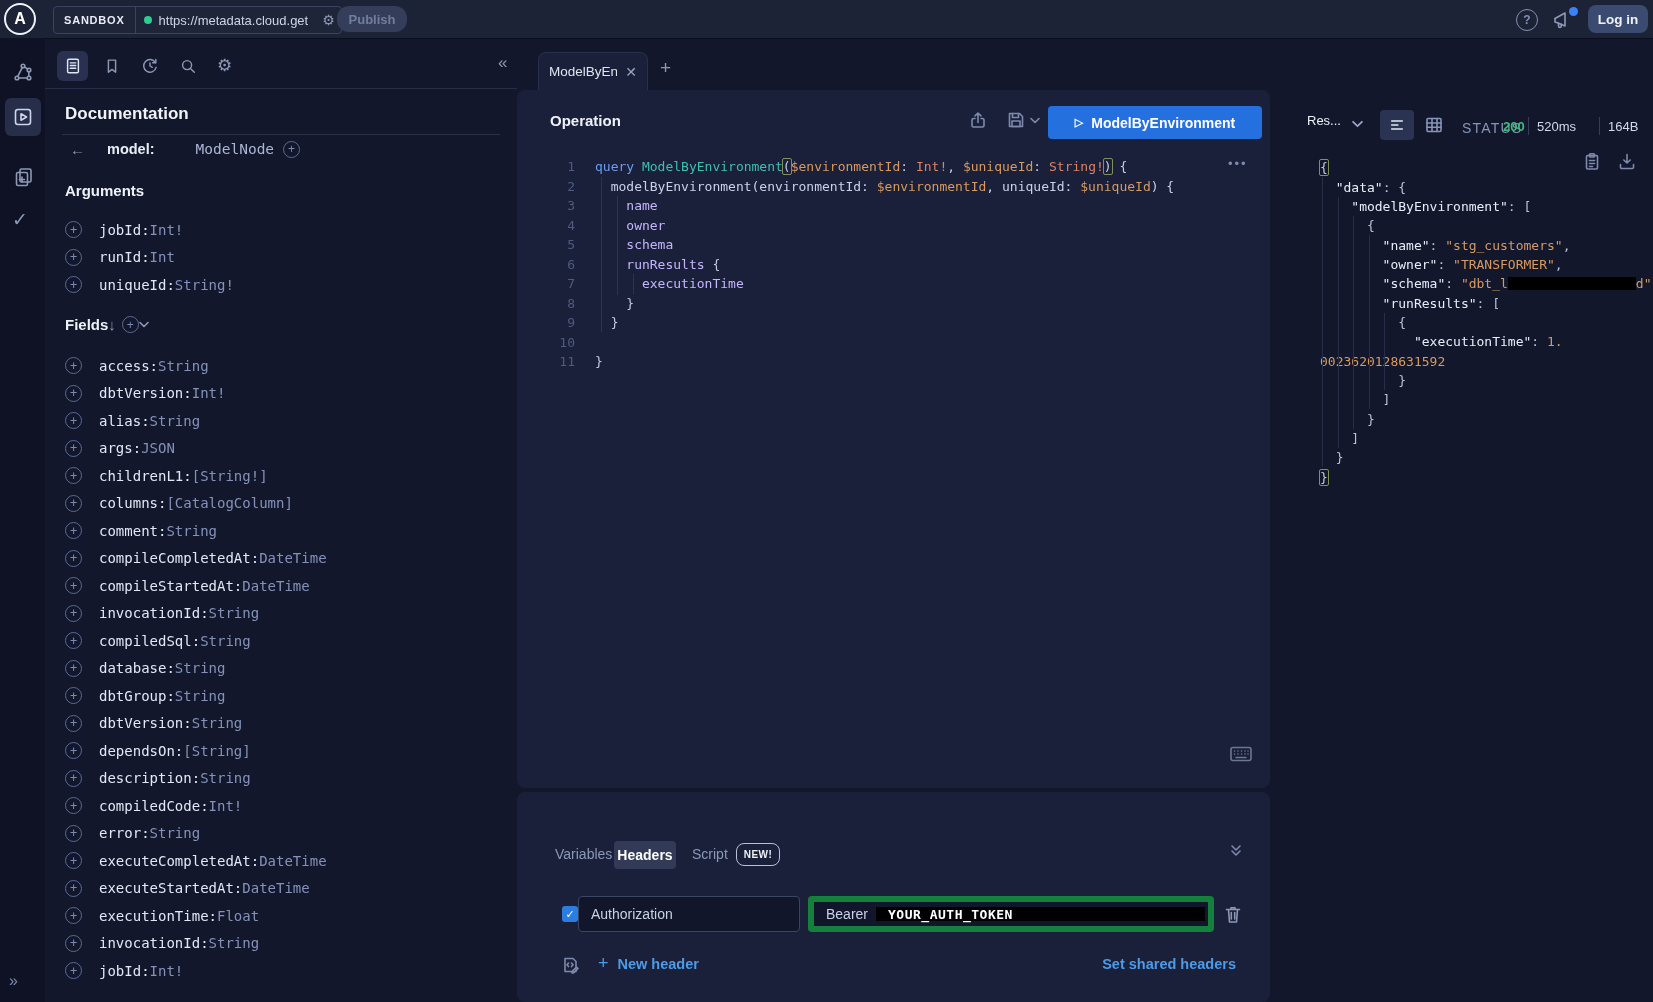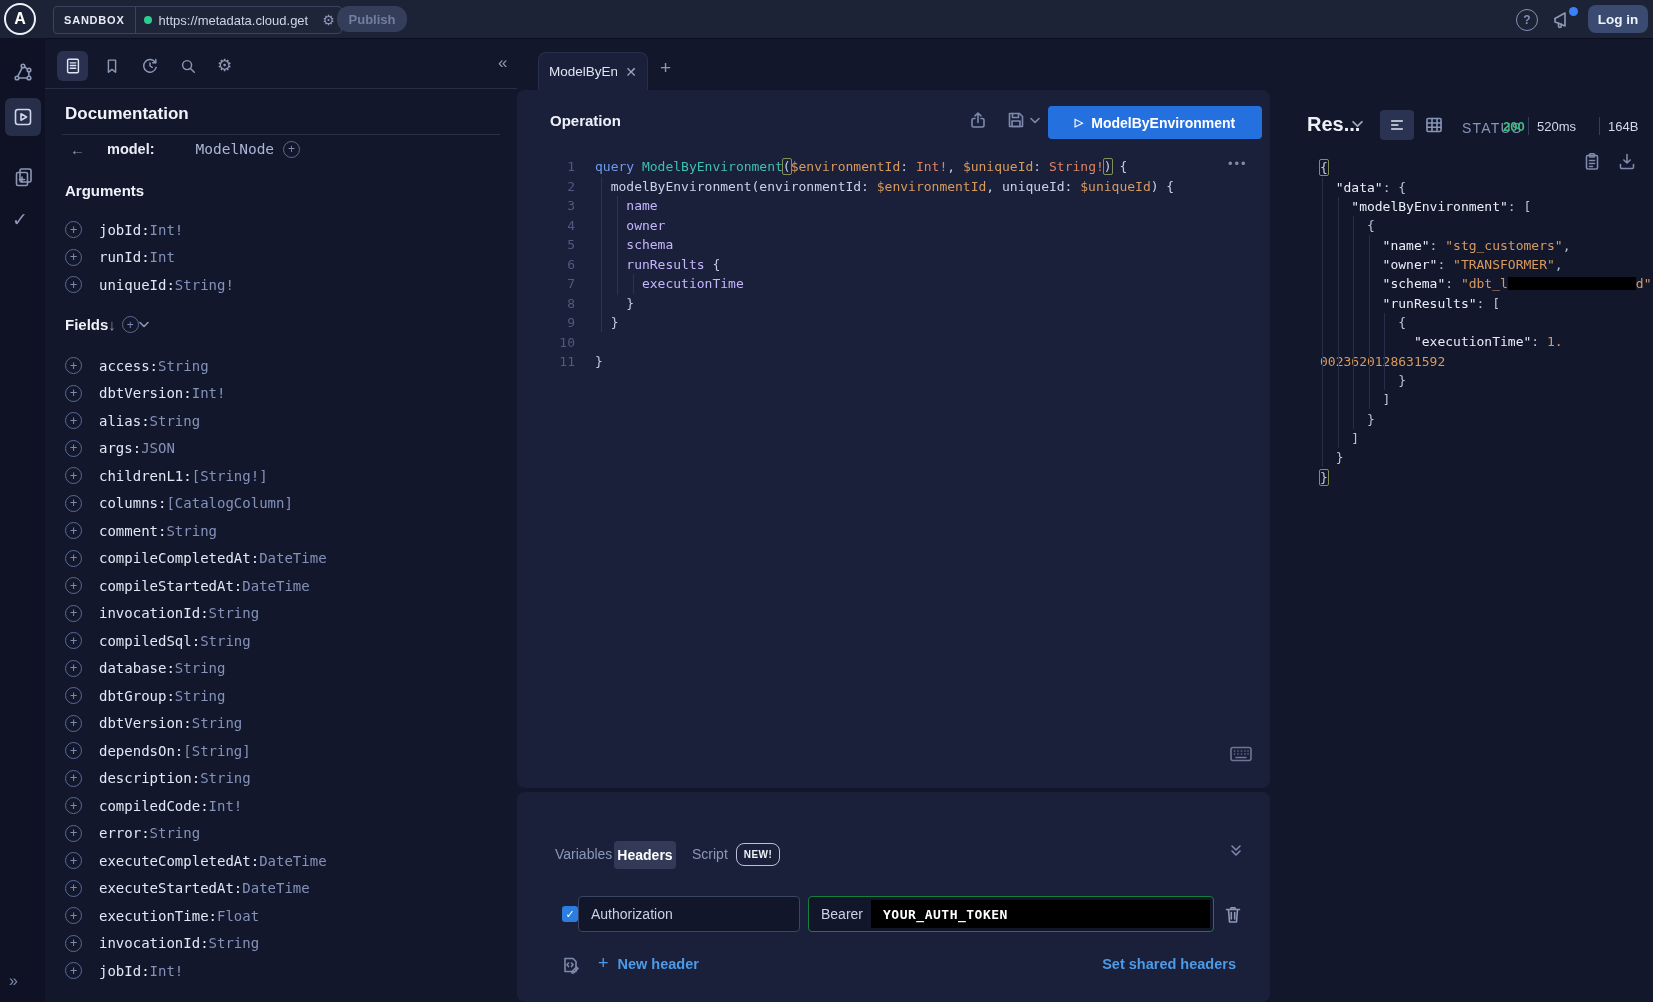--- a/index.html
+++ b/index.html
@@ -72,29 +72,29 @@
   
   .bot-card{position:absolute;left:517px;top:792px;width:753px;height:210px;background:#1a2039;border-radius:8px;}
   .btab{font-size:14px;color:#8b98b8;}
   .btab-active{background:#323a58;border-radius:4px;color:#fff;font-weight:bold;display:flex;align-items:center;justify-content:center;}
   .newbadge{border:1px solid #b8c1d8;border-radius:8px;color:#eef1f8;font-size:10px;font-weight:bold;letter-spacing:.5px;
             display:flex;align-items:center;justify-content:center;}
   .cbx{position:absolute;width:16px;height:16px;background:#2b7de0;border-radius:3px;color:#fff;font-size:11px;
        display:flex;align-items:center;justify-content:center;}
   .hinput{position:absolute;height:36px;background:#11162b;border:1px solid #3a4463;border-radius:4px;box-sizing:border-box;
           color:#c9d1e6;font-size:14px;font-family:"Liberation Sans",sans-serif;padding:0 12px;outline:none;}
-  .valbox{position:absolute;height:36px;background:#11162b;border:1px solid #15803d;border-radius:4px;box-sizing:border-box;
+  .valbox{position:absolute;height:36px;background:#11162b;border:6px solid #15803d;border-radius:4px;box-sizing:border-box;
           display:flex;align-items:center;}
   .bearer{color:#c9d1e6;font-size:14px;padding:0 8px 0 12px;}
-  .tokenfield{flex:1;height:28px;margin-right:3px;background:#000;display:flex;align-items:center;padding-left:12px;
+  .tokenfield{flex:1;height:14px;margin-right:3px;background:#000;display:flex;align-items:center;padding-left:12px;
               color:#fff;font-family:"DejaVu Sans Mono",monospace;font-size:13px;font-weight:bold;letter-spacing:.5px;}
   .bluelink{color:#4c9be8;font-size:14.5px;font-weight:bold;}
 
   
-  .resp-title{position:absolute;left:1307px;top:113px;font-size:20px;font-weight:bold;color:#eef1f8;}
+  .resp-title{position:absolute;left:1307px;top:113px;font-size:13px;font-weight:normal;color:#eef1f8;}
   .vpill{position:absolute;left:1380px;top:110px;width:34px;height:30px;background:#2b3352;border-radius:4px;
          color:#e2e7f2;display:flex;align-items:center;justify-content:center;}
   .meta-label{position:absolute;font-size:14px;letter-spacing:1.2px;color:#8795b8;font-weight:normal;}
   .meta-val{position:absolute;font-size:13px;color:#d2d9ea;}
   .vdiv{position:absolute;width:1px;height:18px;background:#343d5c;top:117px;}
   .rl{height:19.35px;display:flex;align-items:center;white-space:pre;font-family:"DejaVu Sans Mono",monospace;font-size:13px;}
   .tk-rk{color:#e9edf8;} .tk-rs{color:#d79a5f;} .tk-rp{color:#b9c2da;}
   .tk-red{display:inline-block;width:128px;height:13px;background:#000;vertical-align:middle;}
   .rguide{position:absolute;width:1px;background:#262e4a;}
 </style>

